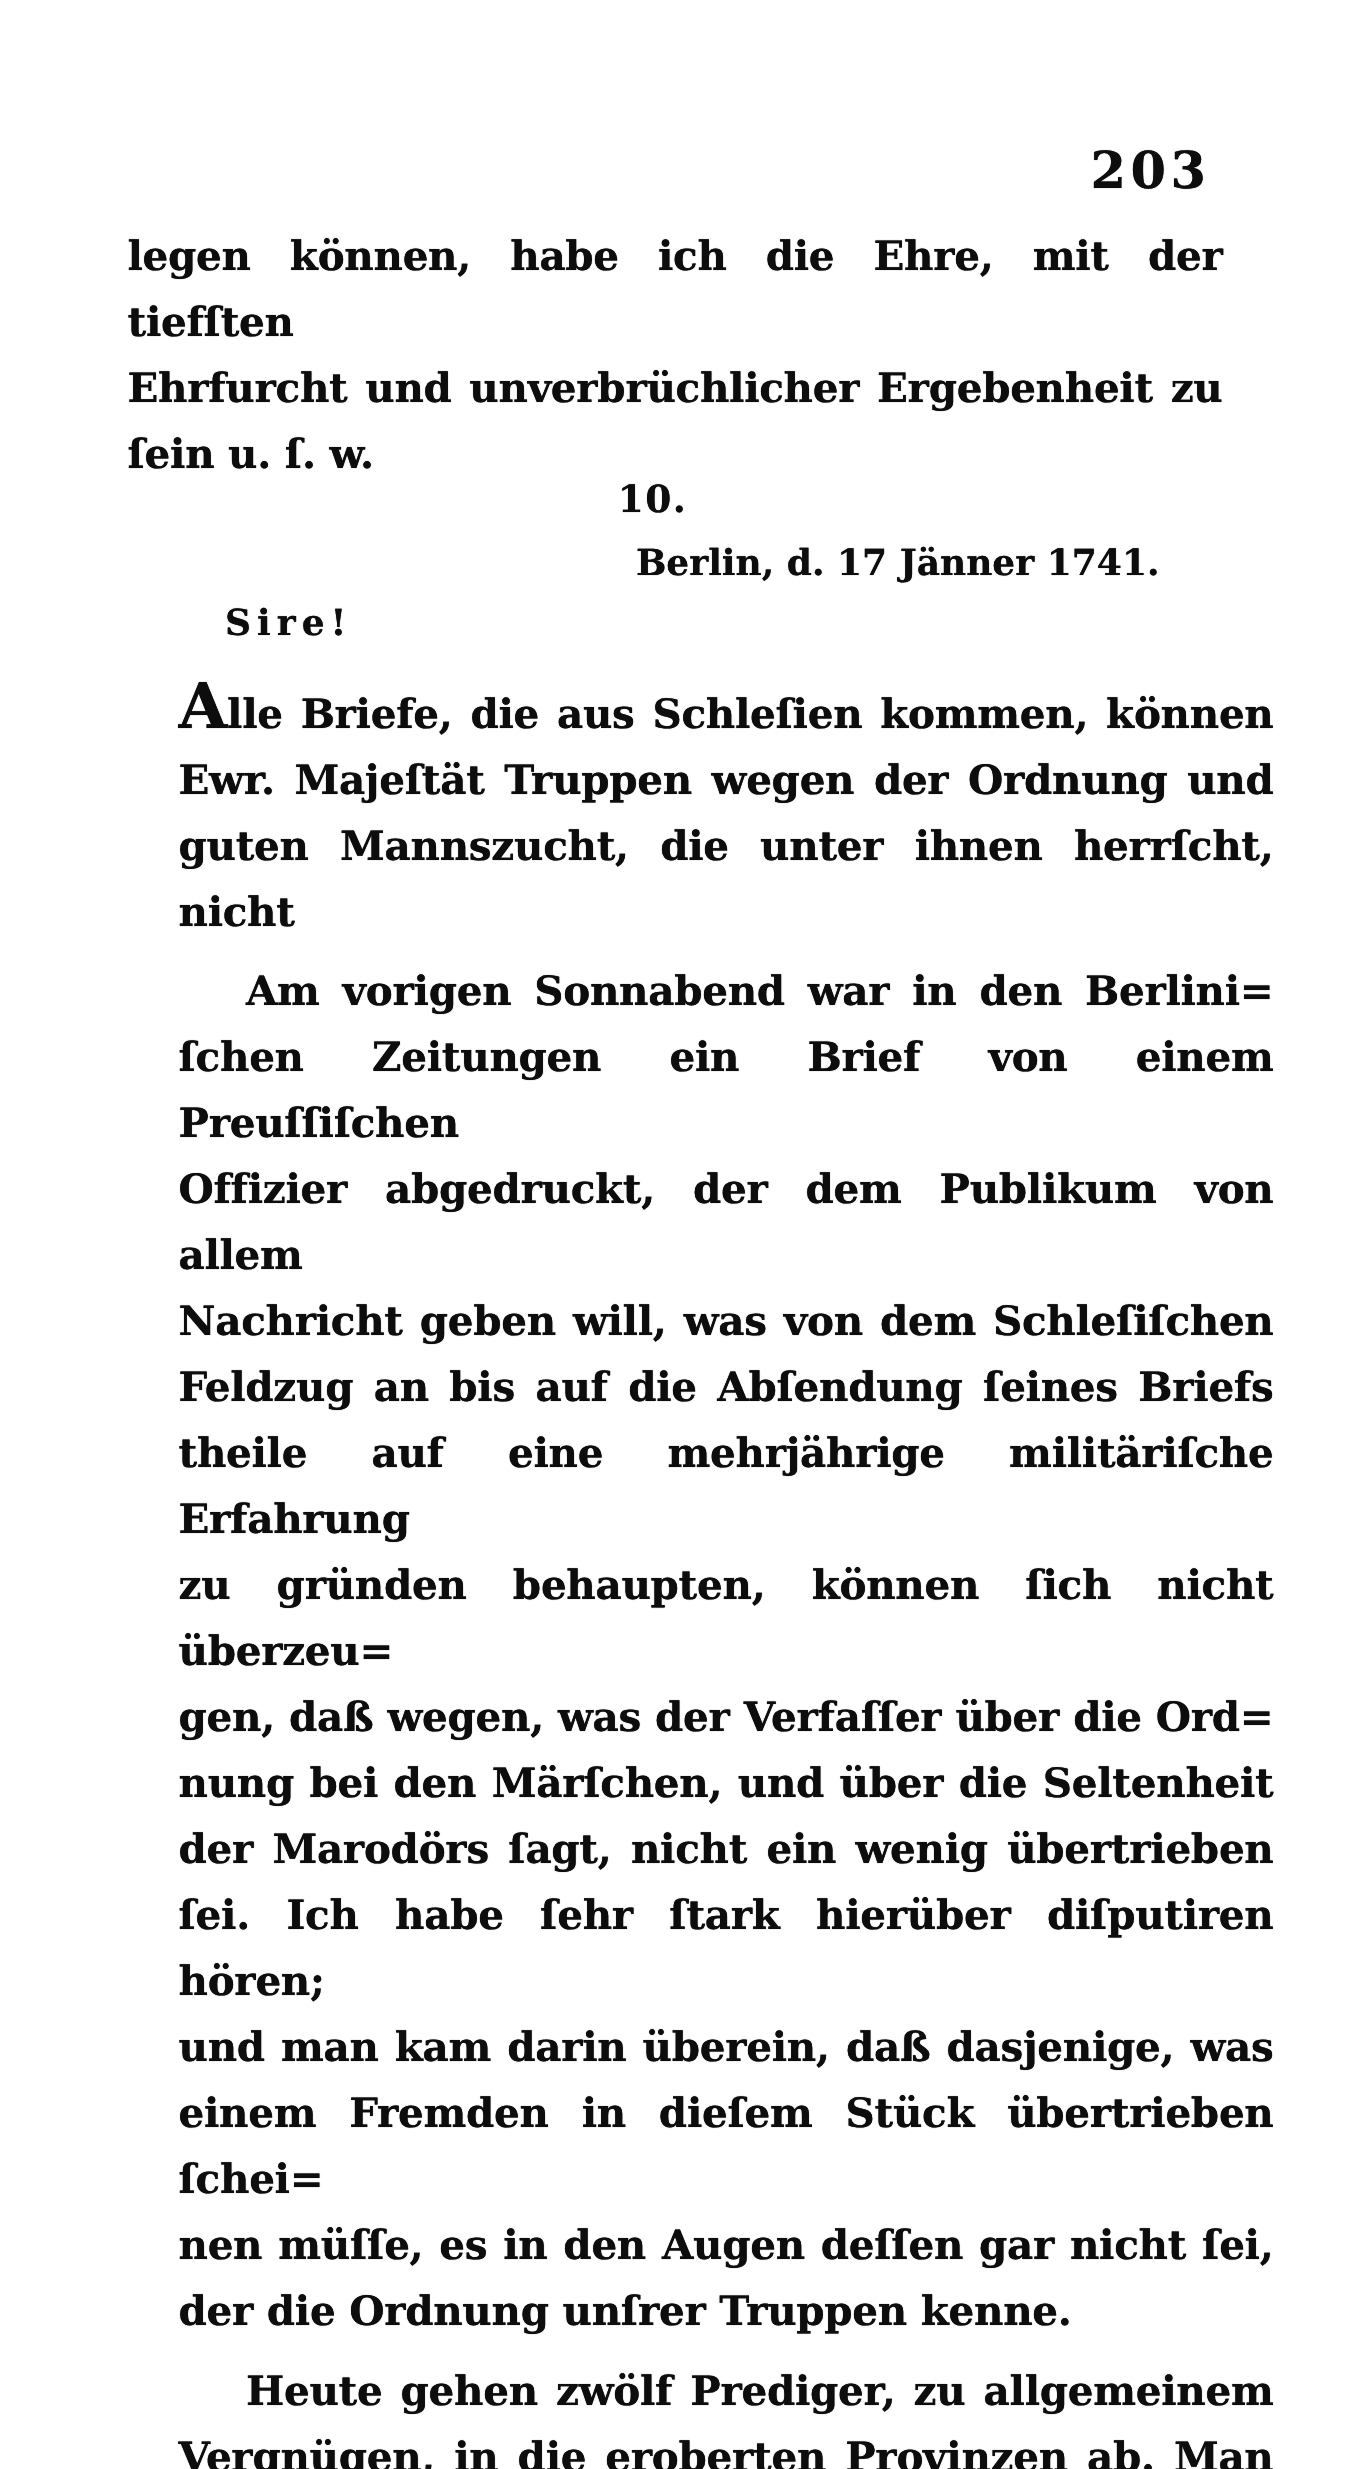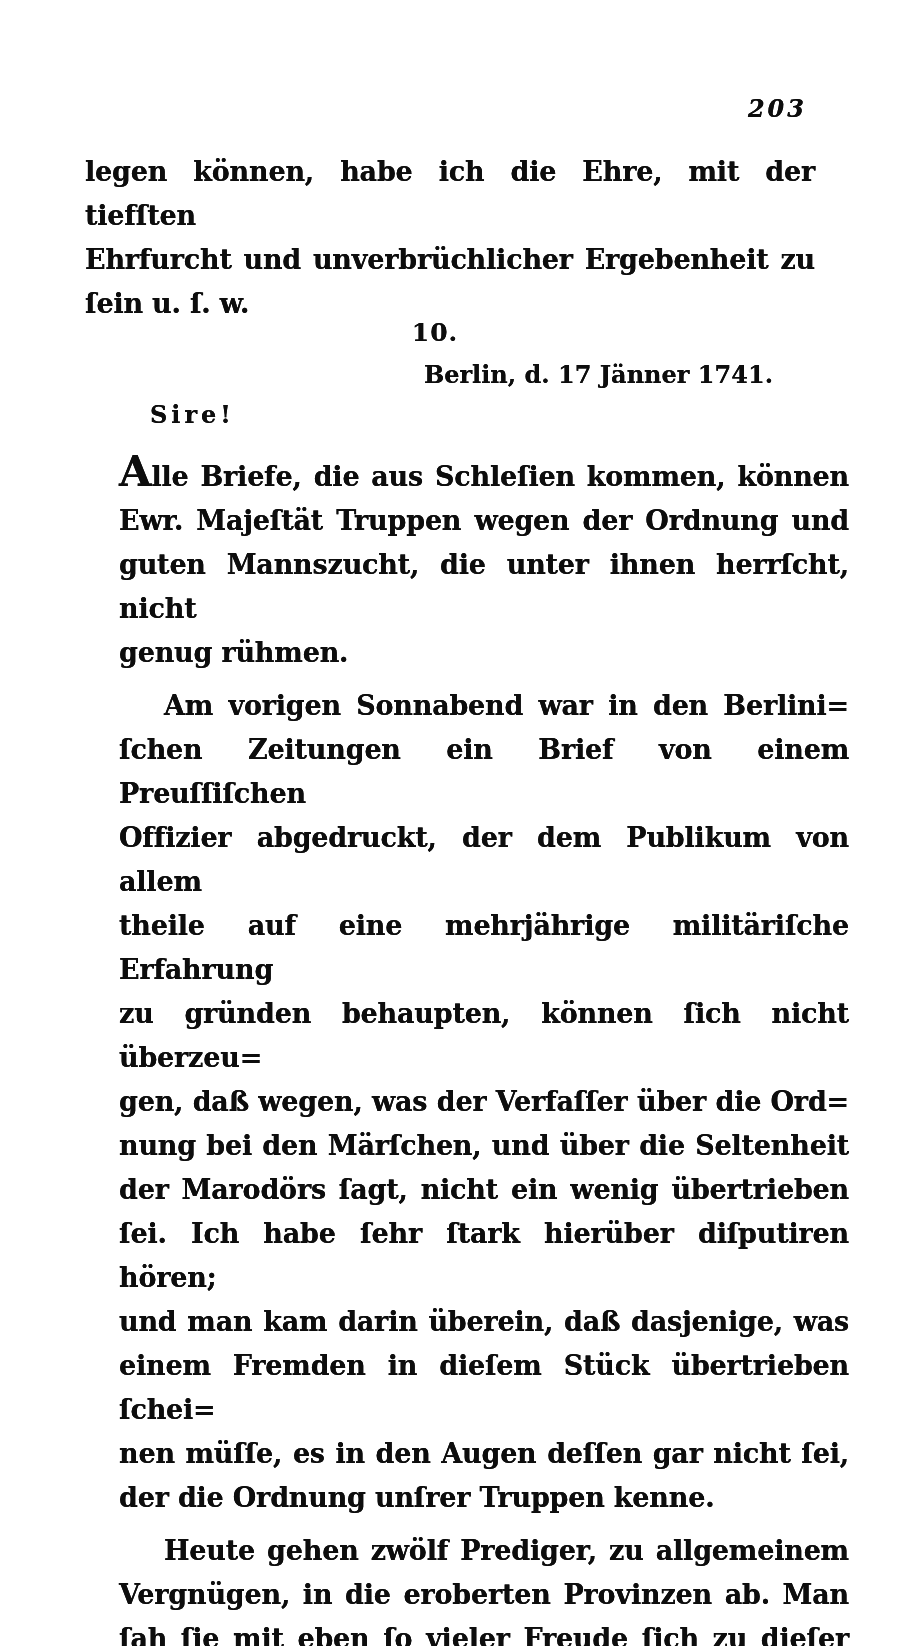--- a/index.html
+++ b/index.html
@@ -11,23 +11,22 @@
     overflow: hidden;
     font-family: "DejaVu Serif", "Liberation Serif", serif;
     font-weight: 700;
     color: #0d0d0d;
     text-shadow: 0 0 0.5px currentColor;
   }
   .pagenum {
     position: absolute;
     top: 94px;
     right: 93px;
-    font-size: 24px;
+    font-size: 34px;
     letter-spacing: 3px;
-    font-style: italic;
   }
   .textcol { position: absolute; left: 85px; width: 730px; }
   .opening { top: 150px; }
   .heading-number {
     position: absolute;
     top: 318px;
     left: 85px;
     width: 730px;
     text-align: center;
     transform: translateX(-15px);
@@ -86,26 +85,27 @@
 
   <div class="dateline">Berlin, d. 17 Jänner 1741.</div>
 
   <div class="salutation">Sire!</div>
 
   <div class="textcol body" id="letter-body">
       <div class="para lead">
         <div class="line">Alle Briefe, die aus Schleſien kommen, können</div>
         <div class="line">Ewr. Majeſtät Truppen wegen der Ordnung und</div>
         <div class="line">guten Mannszucht, die unter ihnen herrſcht, nicht</div>
-        <div class="line final">genug rühmen.</div>
       </div>
       <div class="para indent">
         <div class="line">Am vorigen Sonnabend war in den Berlini=</div>
         <div class="line">ſchen Zeitungen ein Brief von einem Preuſſiſchen</div>
         <div class="line">Offizier abgedruckt, der dem Publikum von allem</div>
+        <div class="line">Nachricht geben will, was von dem Schleſiſchen</div>
+        <div class="line">Feldzug an bis auf die Abſendung ſeines Briefs</div>
         <div class="line">theile auf eine mehrjährige militäriſche Erfahrung</div>
         <div class="line">zu gründen behaupten, können ſich nicht überzeu=</div>
         <div class="line">gen, daß wegen, was der Verfaſſer über die Ord=</div>
         <div class="line">nung bei den Märſchen, und über die Seltenheit</div>
         <div class="line">der Marodörs ſagt, nicht ein wenig übertrieben</div>
         <div class="line">ſei.  Ich habe ſehr ſtark hierüber diſputiren hören;</div>
         <div class="line">und man kam darin überein, daß dasjenige, was</div>
         <div class="line">einem Fremden in dieſem Stück übertrieben ſchei=</div>
         <div class="line">nen müſſe, es in den Augen deſſen gar nicht ſei,</div>
         <div class="line final">der die Ordnung unſrer Truppen kenne.</div>

